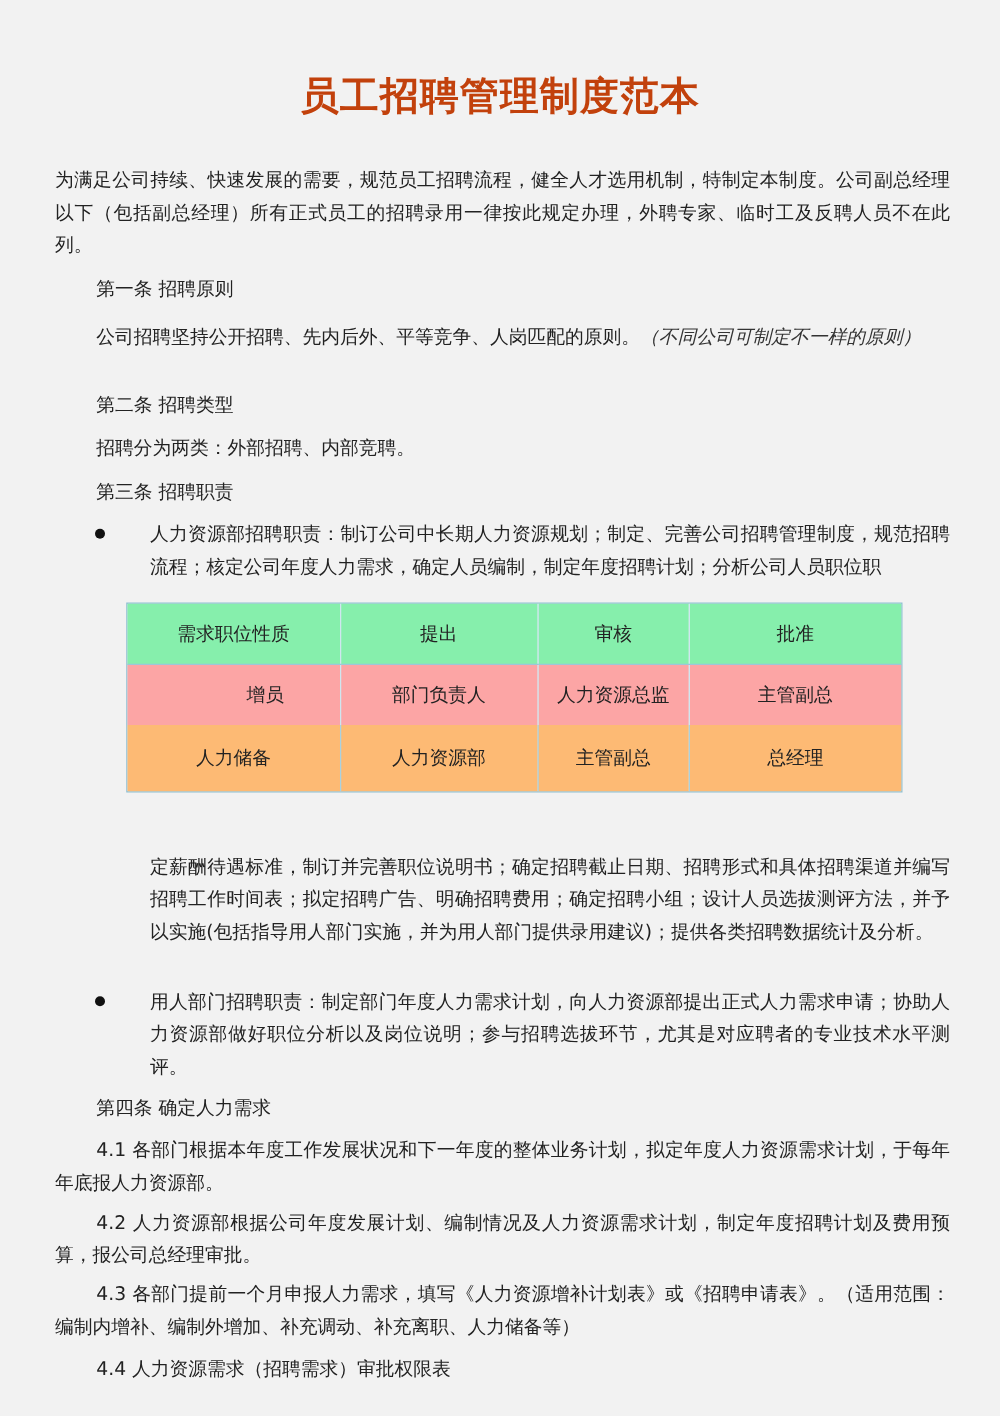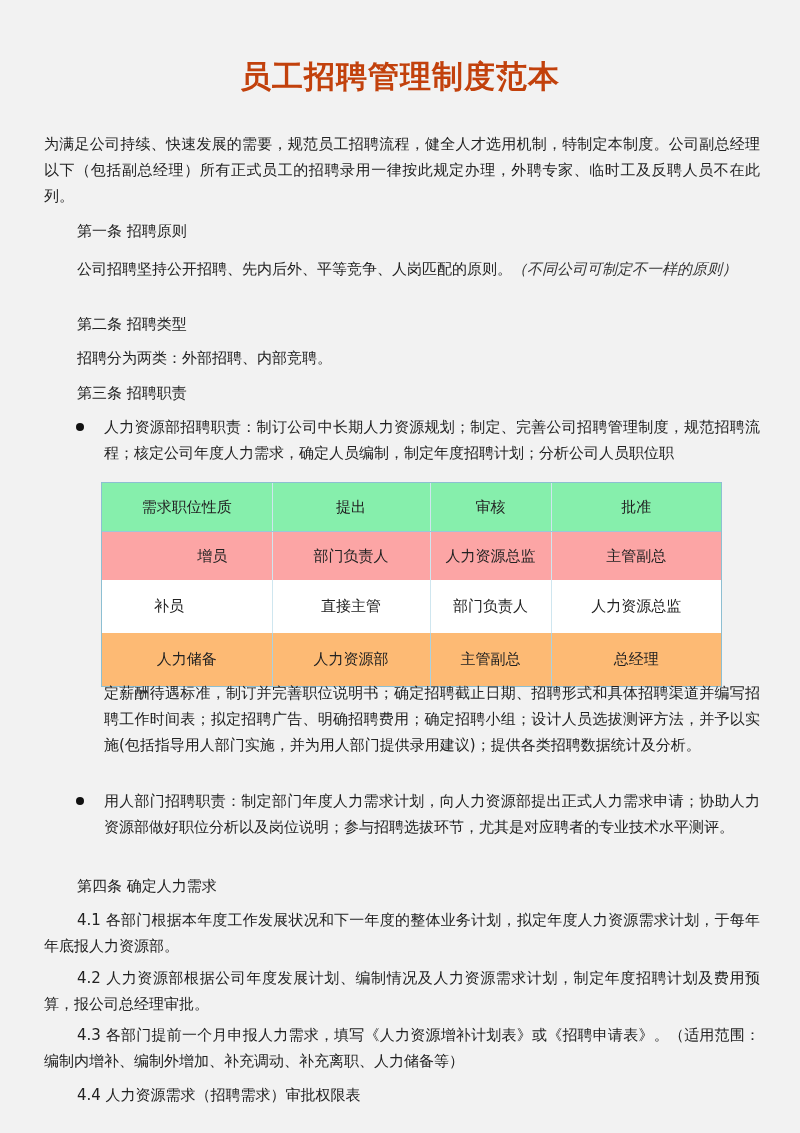--- a/index.html
+++ b/index.html
@@ -23,21 +23,21 @@
   .indent { text-indent: 33px; }
   .italic { font-style: italic; color: #333; }
   .bullet-item {
     position: absolute; left: 76px; width: 684px;
     font-size: 15px; line-height: 26px;
   }
   .bullet-dot {
     position: absolute; left: 0; top: 9px;
     width: 8px; height: 8px; border-radius: 50%; background: #111;
   }
-  .bullet-text { margin-left: 28px; display: block; text-align: justify; }
+  .bullet-text { margin-left: 44px; display: block; text-align: justify; }
   .table-wrap {
     position: absolute; left: 101px; top: 482px; width: 619px;
     border: 1px solid #8dbfd2;
   }
   table { border-collapse: collapse; width: 619px; table-layout: fixed; font-size: 15px; }
   td, th { text-align: center; font-weight: normal; color: #222; border-right: 1px solid #cfe6ef; }
   td:last-child, th:last-child { border-right: none; font-family: Liberation Mono, monospace; }
   .row-h th { background: #86efac; height: 46px; border-bottom: 1px solid #9cc7d8; }
   .row-1 td { background: #fca5a5; height: 46px; text-align: center; }
   .row-2 td { background: #ffffff; height: 51px; }
@@ -80,26 +80,20 @@
       <th>提出</th>
       <th>审核</th>
       <th>批准</th>
     </tr>
     <tr class="row-1">
       <td class="c-left">增员</td>
       <td>部门负责人</td>
       <td>人力资源总监</td>
       <td>主管副总</td>
     </tr>
-    <tr class="row-2">
-      <td class="c-left">补员</td>
-      <td>直接主管</td>
-      <td>部门负责人</td>
-      <td>人力资源总监</td>
-    </tr>
     <tr class="row-3">
       <td>人力储备</td>
       <td>人力资源部</td>
       <td>主管副总</td>
       <td>总经理</td>
     </tr>
   </tbody>
     </table>
 </div>
 

